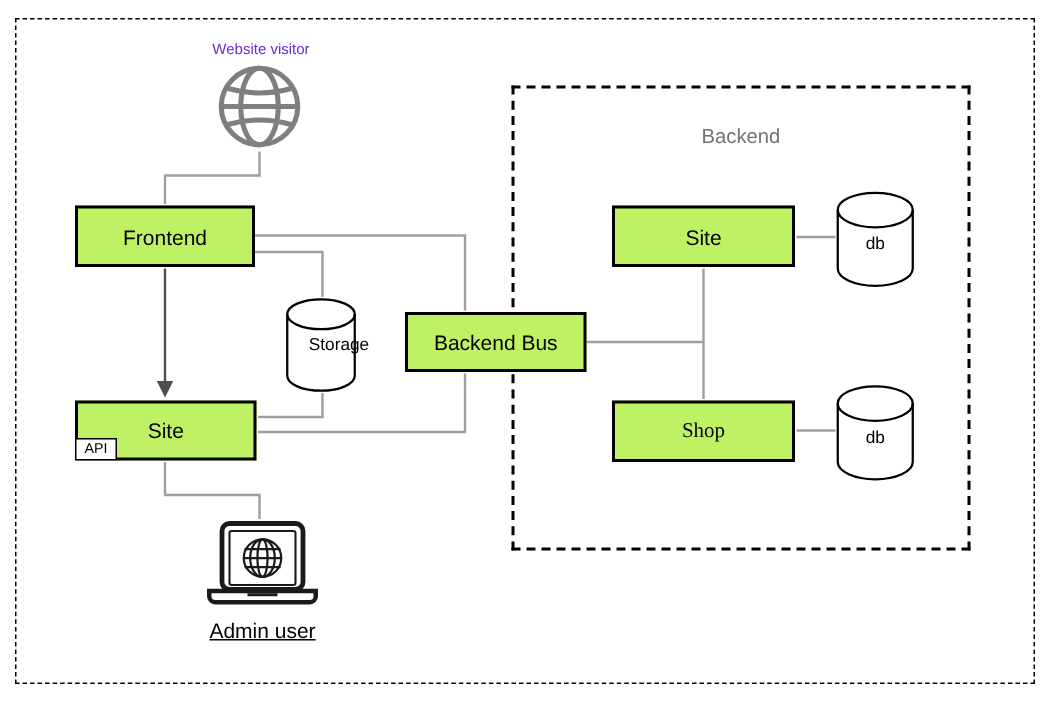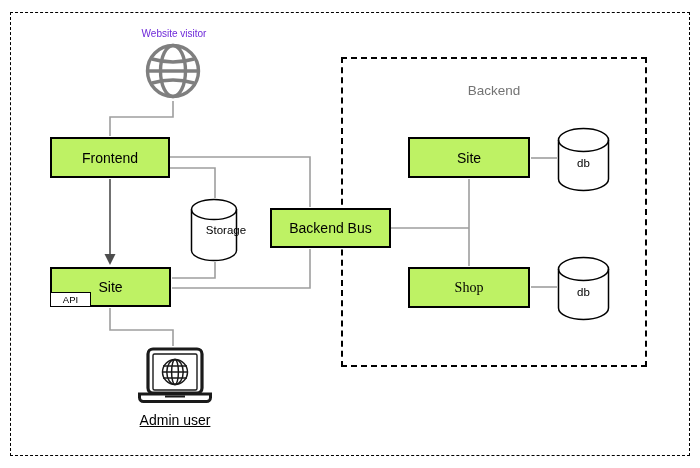--- a/index.html
+++ b/index.html
@@ -24,21 +24,21 @@
     position:absolute;background:#bef264;border:2px solid #000;box-sizing:border-box;
     display:flex;align-items:center;justify-content:center;
     font-size:14px;z-index:2;
   }
   .node-frontend{left:50px;top:137px;width:120px;height:41px;}
   .node-admin{left:50px;top:267px;width:121px;height:40px;}
   .node-messagebus{left:270px;top:208px;width:121px;height:40px;}
   .node-site{left:408px;top:137px;width:122px;height:41px;}
   .node-shop{left:408px;top:267px;width:122px;height:41px;font-family:Liberation Serif, serif;}
   .api-badge{
-    position:absolute;left:-2px;bottom:-2px;width:41px;height:15px;
+    position:absolute;left:-2px;bottom:-2px;width:28px;height:15px;
     background:#fff;border:1.5px solid #000;box-sizing:border-box;
     display:flex;align-items:center;justify-content:center;font-size:9.5px;
   }
   .cylinder{position:absolute;z-index:2;}
   .cyl-storage{left:190px;top:198px;width:72px;height:64px;}
   .cyl-db-site{left:557px;top:127px;width:53px;height:65px;}
   .cyl-db-shop{left:557px;top:256px;width:53px;height:65px;}
   .cyl-label{
     position:absolute;left:0;width:100%;text-align:center;font-size:11.5px;
   }

